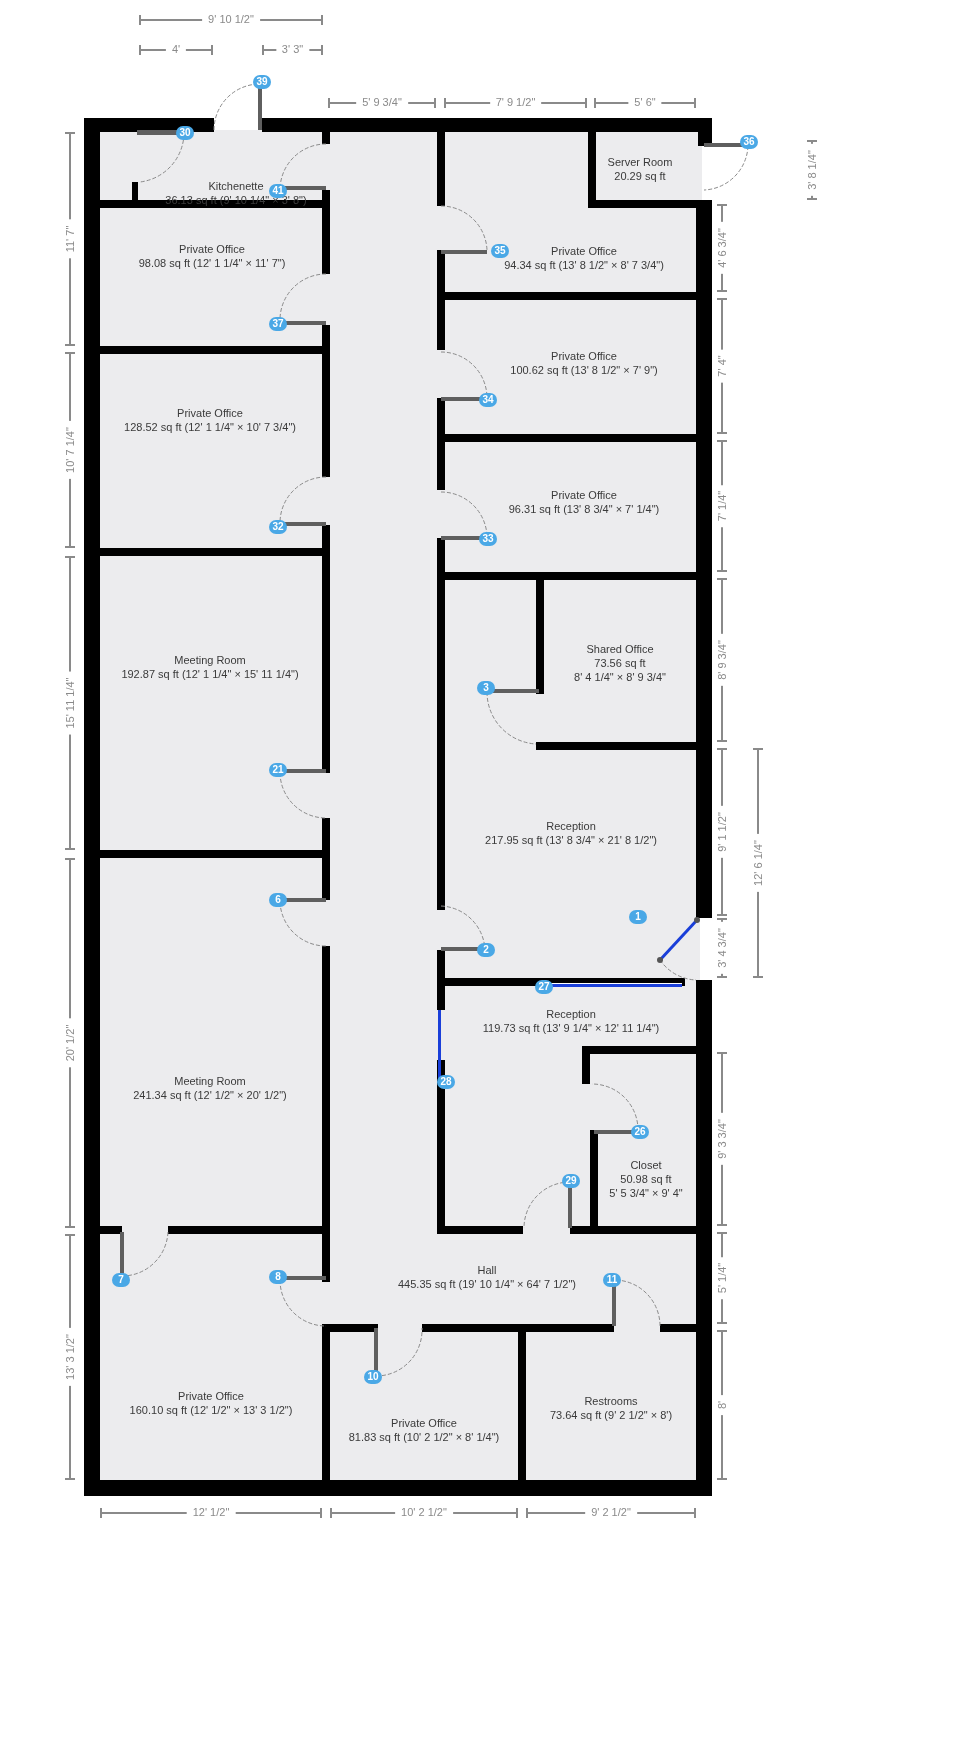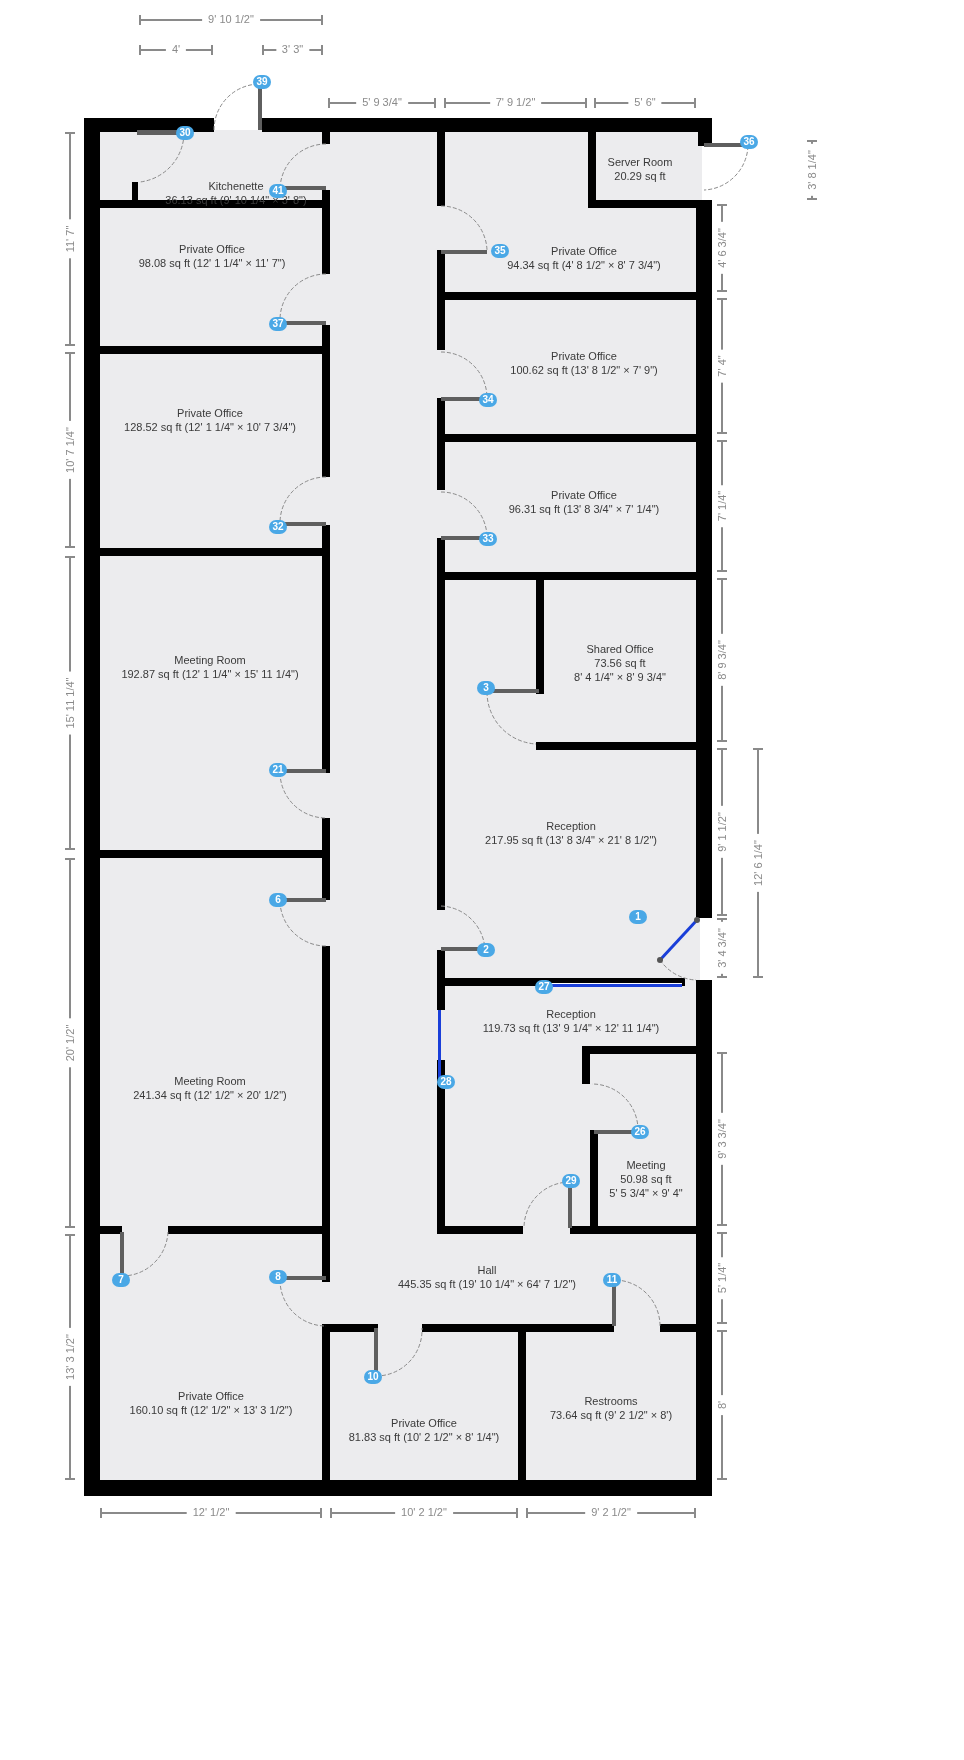--- a/index.html
+++ b/index.html
@@ -166,21 +166,21 @@
   <div class="room-label" style="left:487px;top:1263px;">
     <div>Hall</div>
     <div>445.35 sq ft (19' 10 1/4" × 64' 7 1/2")</div>
   </div>
   <div class="room-label" style="left:612px;top:155px;margin-left:28px;">
     <div>Server Room</div>
     <div>20.29 sq ft</div>
   </div>
   <div class="room-label" style="left:584px;top:244px;">
     <div>Private Office</div>
-    <div>94.34 sq ft (4' 8 1/2" × 8' 7 3/4")</div>
+    <div>94.34 sq ft (13' 8 1/2" × 8' 7 3/4")</div>
   </div>
   <div class="room-label" style="left:584px;top:349px;">
     <div>Private Office</div>
     <div>100.62 sq ft (13' 8 1/2" × 7' 9")</div>
   </div>
   <div class="room-label" style="left:584px;top:488px;">
     <div>Private Office</div>
     <div>96.31 sq ft (13' 8 3/4" × 7' 1/4")</div>
   </div>
   <div class="room-label" style="left:620px;top:642px;">
@@ -190,21 +190,21 @@
   </div>
   <div class="room-label" style="left:571px;top:819px;">
     <div>Reception</div>
     <div>217.95 sq ft (13' 8 3/4" × 21' 8 1/2")</div>
   </div>
   <div class="room-label" style="left:571px;top:1007px;">
     <div>Reception</div>
     <div>119.73 sq ft (13' 9 1/4" × 12' 11 1/4")</div>
   </div>
   <div class="room-label" style="left:646px;top:1158px;">
-    <div>Meeting</div>
+    <div>Closet</div>
     <div>50.98 sq ft</div>
     <div>5' 5 3/4" × 9' 4"</div>
   </div>
 
   <div class="marker" style="left:262px;top:82px;">39</div>
   <div class="marker" style="left:185px;top:133px;">30</div>
   <div class="marker" style="left:278px;top:191px;">41</div>
   <div class="marker" style="left:278px;top:324px;">37</div>
   <div class="marker" style="left:278px;top:527px;">32</div>
   <div class="marker" style="left:278px;top:770px;">21</div>

